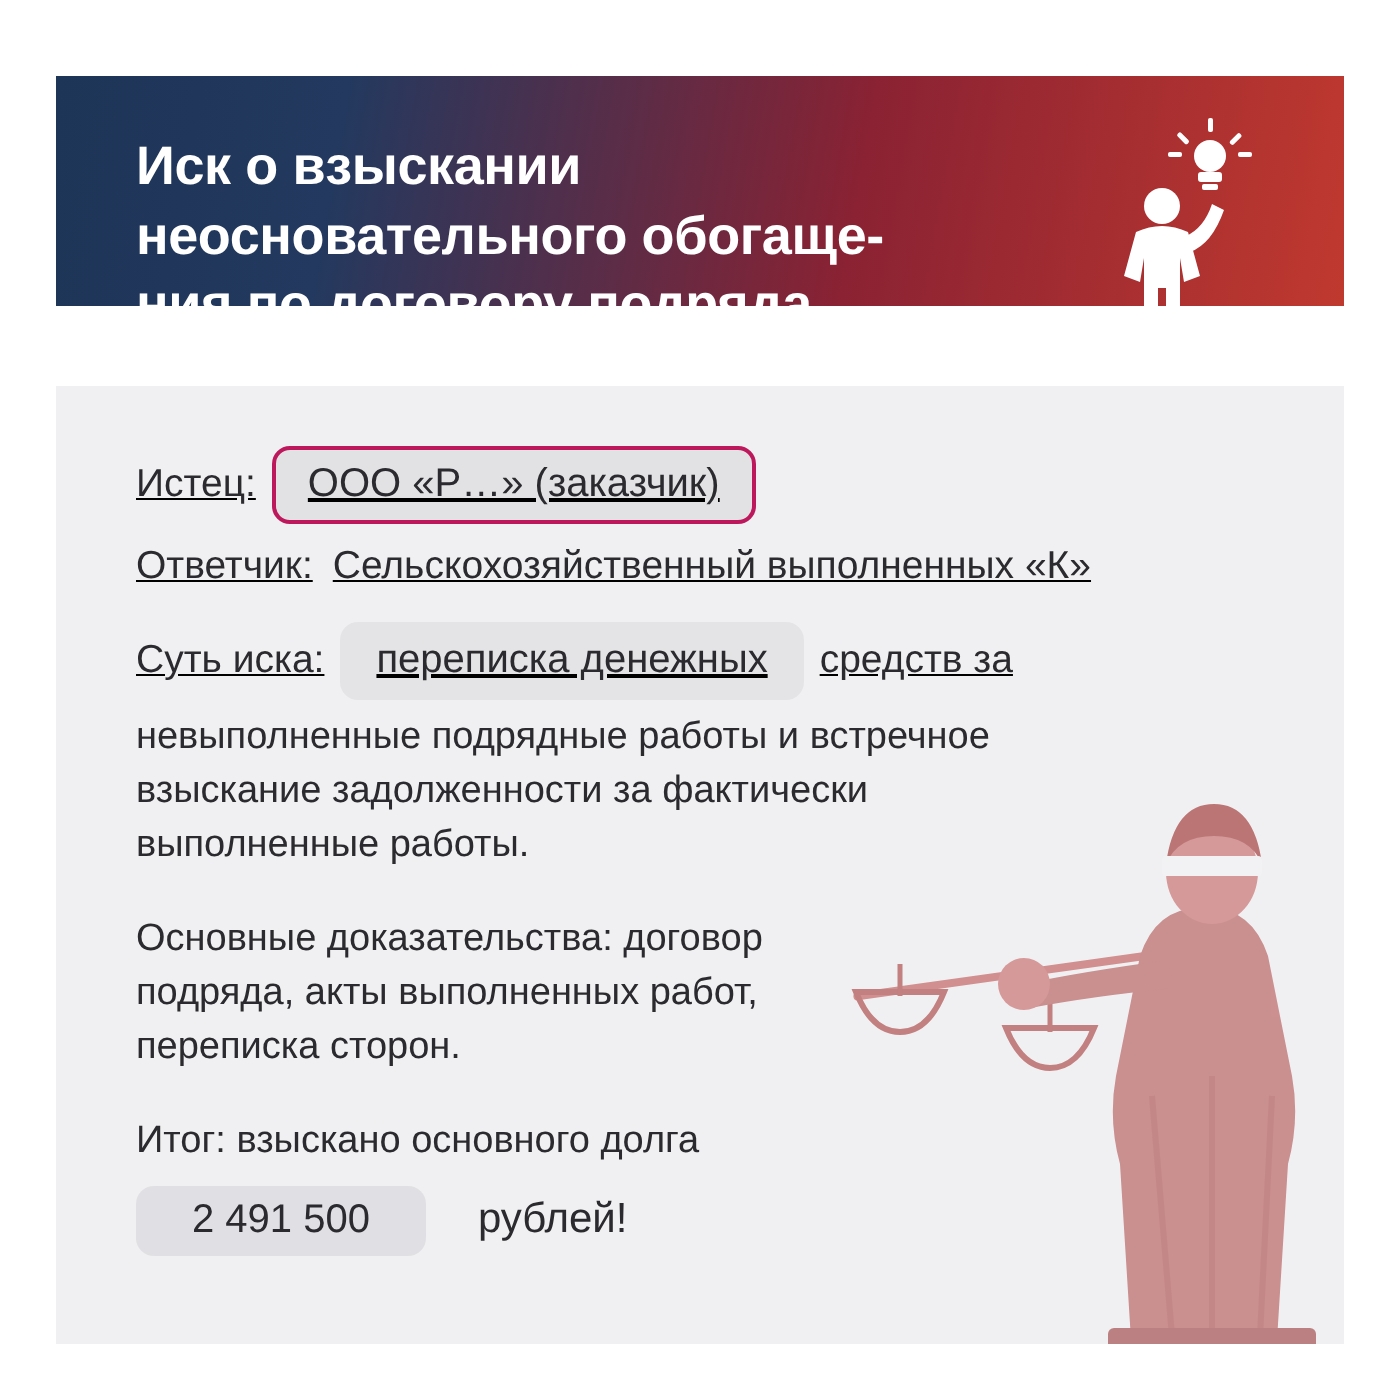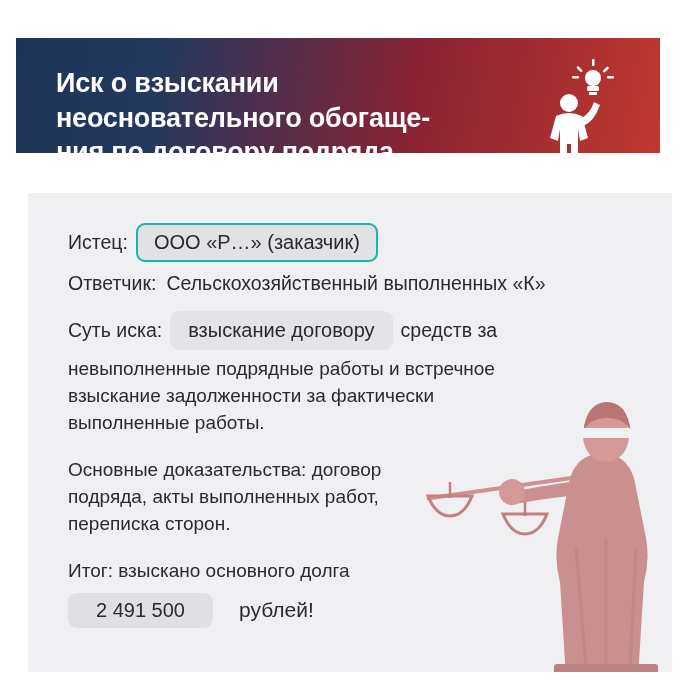--- a/index.html
+++ b/index.html
@@ -11,21 +11,21 @@
   }
   #page {
     position: relative;
     width: 700px; height: 700px;
     background: #ffffff;
     overflow: hidden;
   }
   
   .banner {
     position: absolute;
-    left: 16px; top: 38px;
+    left: 28px; top: 38px;
     width: 644px; height: 115px;
     background: linear-gradient(100deg, #1d3557 0%, #23395f 22%, #8a2233 62%, #c0392f 100%);
     overflow: hidden;
   }
   .banner-title {
     position: absolute;
     left: 40px; top: 28px;
     width: 460px;
     color: #ffffff;
     font-size: 27px;
@@ -59,30 +59,31 @@
     position: absolute;
     left: 40px; top: 26px;
     width: 580px;
     z-index: 3;
   }
   .row {
     display: flex;
     align-items: center;
     flex-wrap: wrap;
     margin-bottom: 2px;
+    text-decoration: underline;
   }
   .label {
     font-size: 19.5px;
     color: #2b2b2f;
     white-space: nowrap;
   }
   .chip {
     display: inline-block;
     background: #e2e2e5;
-    border: 2px solid #14b8a6;
+    border: 2px solid #be185d;
     border-radius: 9px;
     padding: 6px 16px;
     font-size: 20px;
     color: #2b2b2f;
     margin: 4px 8px;
     white-space: nowrap;
   }
   .chip.plain {
     border-color: transparent;
     background: #e4e4e7;
@@ -188,21 +189,21 @@
         <span class="chip">ООО «Р…» (заказчик)</span>
       </div>
 
       <div class="row" style="margin-top:6px;">
         <span class="label">Ответчик:</span>
         <span class="label" style="margin-left:10px;">Сельскохозяйственный выполненных «К»</span>
       </div>
 
       <div class="row" style="margin-top:12px;">
         <span class="label">Суть иска:</span>
-        <span class="chip plain">взыскание договору</span>
+        <span class="chip plain">переписка денежных</span>
         <span class="label">средств за</span>
       </div>
       <div class="para">невыполненные подрядные работы и встречное
 взыскание задолженности за фактически
 выполненные работы.</div>
 
       <div class="block-gap"></div>
 
       <div class="para">Основные доказательства: договор
 подряда, акты выполненных работ,

